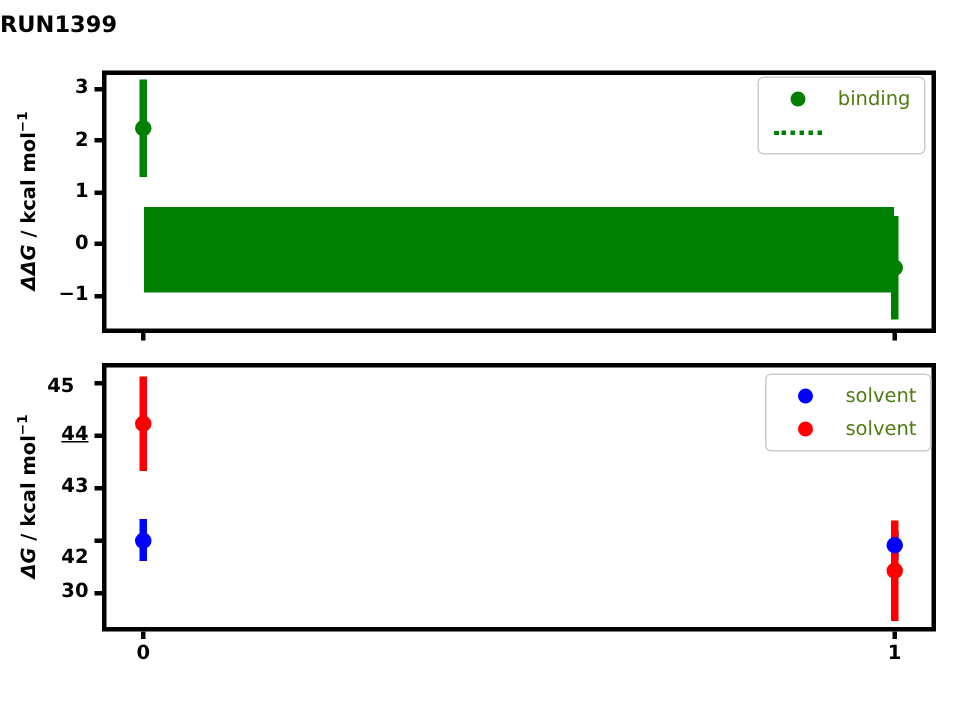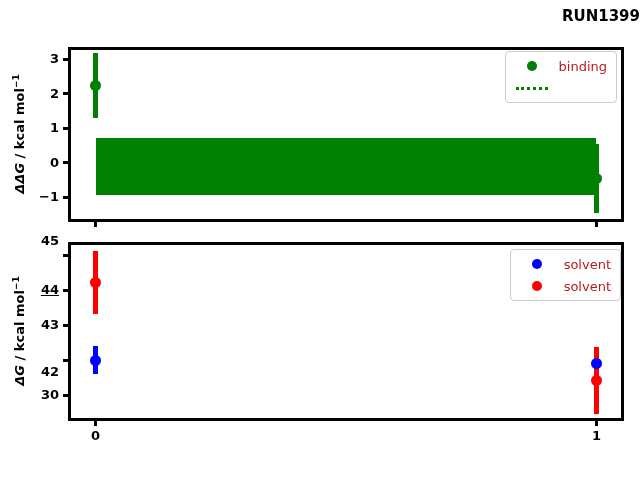--- a/index.html
+++ b/index.html
@@ -1,21 +1,21 @@
 <!DOCTYPE html>
 <html><head>
 <meta charset="utf-8">
 <style>
   html,body { margin:0; padding:0; background:#ffffff; }
   #figure {
     position:relative; width:640px; height:480px; background:#ffffff;
     font-family:"DejaVu Sans","Liberation Sans",sans-serif; overflow:hidden;
   }
   .chart-title {
-    position:absolute; left:0; top:7px; width:640px; text-align:right;
+    position:absolute; left:0; top:7px; width:640px; text-align:left;
     font-size:15px; font-weight:bold; color:#000;
   }
   .axes-frame {
     position:absolute; border:3px solid #000; box-sizing:border-box; background:transparent;
   }
   #top-axes    { left:68px; top:47px;  width:556px; height:175px; }
   #bottom-axes { left:68px; top:242px; width:556px; height:179px; }
   .y-axis-label {
     position:absolute; white-space:nowrap; font-size:13px; font-weight:bold; color:#000;
     transform:translate(-50%,-50%) rotate(-90deg);
@@ -35,21 +35,21 @@
   }
   .xtick-label {
     position:absolute; transform:translateX(-50%); font-size:13px; font-weight:bold;
     color:#000; line-height:15px;
   }
   .band { position:absolute; z-index:1; }
   .errbar { position:absolute; z-index:2; }
   .marker { position:absolute; border-radius:50%; z-index:3; }
   .legend {
     position:absolute; z-index:5; background:#ffffff; border:1px solid #cccccc;
-    border-radius:4px; padding:3px 9px; font-size:13px; color:#b91c1c;
+    border-radius:4px; padding:3px 9px; font-size:13px; color:#4d7c0f;
   }
   #legend-top    { top:51px;  right:23px; }
   #legend-bottom { top:249px; right:19px;margin-left:43px; }
   .legend-row { display:flex; align-items:center; height:22px; }
   .legend-symbol { width:34px; display:flex; align-items:center; justify-content:center; margin-right:10px; }
   .legend-dot { width:10px; height:10px; border-radius:50%; }
   .legend-dotted-line { width:32px; height:0; border-top:3px dotted; }
   .legend-label { white-space:nowrap; }
 </style>
 </head>
@@ -115,21 +115,21 @@
     <div class="tick" style="left: 594.95px; top: 222px; width: 3px; height: 5px;"></div>
     <div class="errbar" style="left: 93.0495px; top: 346.387px; width: 5px; height: 28.0235px; background: rgb(0, 0, 255);"></div>
     <div class="errbar" style="left: 593.95px; top: 354.444px; width: 5px; height: 18.9159px; background: rgb(0, 0, 255);"></div>
     <div class="errbar" style="left: 93.0495px; top: 251.108px; width: 5px; height: 63.0528px; background: rgb(255, 0, 0);"></div>
     <div class="errbar" style="left: 593.95px; top: 347.438px; width: 5px; height: 66.5558px; background: rgb(255, 0, 0);"></div>
     <div class="marker" style="left: 90.0495px; top: 354.899px; width: 11px; height: 11px; background: rgb(0, 0, 255);"></div>
     <div class="marker" style="left: 590.95px; top: 358.402px; width: 11px; height: 11px; background: rgb(0, 0, 255);"></div>
     <div class="marker" style="left: 90.0495px; top: 277.134px; width: 11px; height: 11px; background: rgb(255, 0, 0);"></div>
     <div class="marker" style="left: 590.95px; top: 375.216px; width: 11px; height: 11px; background: rgb(255, 0, 0);"></div>
     <div class="tick" style="left: 63px; top: 253.811px; width: 5px; height: 3px;"></div>
-    <div class="ytick-label" style="left: 22px; top: 233px;">45</div>
+    <div class="ytick-label" style="left: 22px; top: 250px; text-align: center;">45</div>
     <div class="tick" style="left: 63px; top: 288.841px; width: 5px; height: 3px;"></div>
     <div class="ytick-label" style="left: 22px; top: 282.341px; text-decoration: underline;">44</div>
     <div class="tick" style="left: 63px; top: 323.87px; width: 5px; height: 3px;"></div>
     <div class="ytick-label" style="left: 22px; top: 317.37px;">43</div>
     <div class="tick" style="left: 63px; top: 358.899px; width: 5px; height: 3px;"></div>
     <div class="ytick-label" style="left: 22px; top: 352.399px; margin-top: 12px;">42</div>
     <div class="tick" style="left: 63px; top: 393.929px; width: 5px; height: 3px;"></div>
     <div class="ytick-label" style="left: 22px; top: 387.429px;">30</div>
     <div class="tick" style="left: 94.0495px; top: 421px; width: 3px; height: 5px;"></div>
     <div class="xtick-label" style="left: 95.5495px; top: 428px;">0</div>

